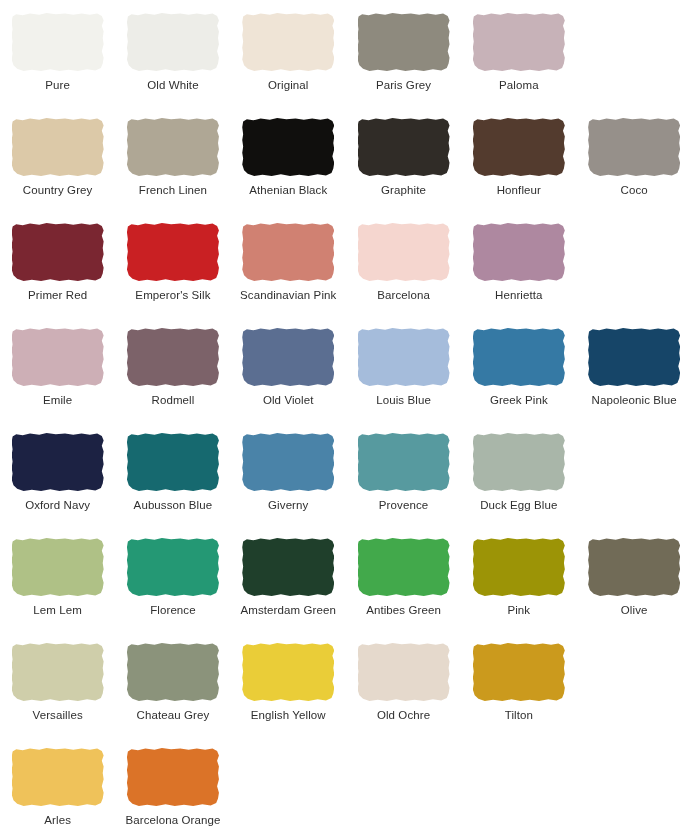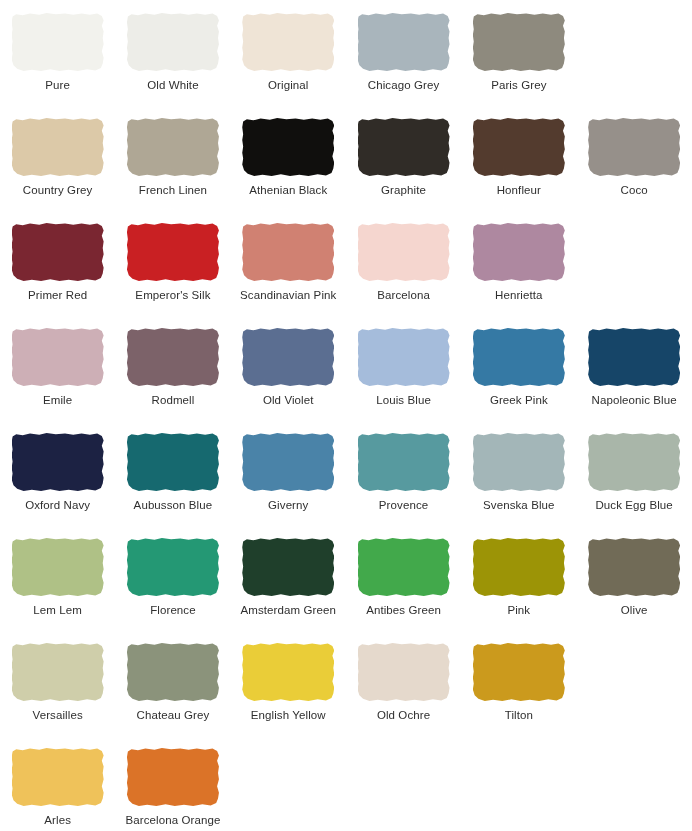--- a/index.html
+++ b/index.html
@@ -77,27 +77,27 @@
       </div>
       <div class="swatch-cell">
         <div class="swatch-paint" style="background-color: rgb(237, 237, 232);"></div>
         <div class="swatch-label">Old White</div>
       </div>
       <div class="swatch-cell">
         <div class="swatch-paint" style="background-color: rgb(239, 228, 214);"></div>
         <div class="swatch-label">Original</div>
       </div>
       <div class="swatch-cell">
-        <div class="swatch-paint" style="background-color: rgb(169, 181, 188);"></div>
-        <div class="swatch-label">Chicago Grey</div>
-      </div>
-      <div class="swatch-cell">
         <div class="swatch-paint" style="background-color: rgb(142, 138, 126);"></div>
         <div class="swatch-label">Paris Grey</div>
       </div>
+      <div class="swatch-cell">
+        <div class="swatch-paint" style="background-color: rgb(199, 178, 184);"></div>
+        <div class="swatch-label">Paloma</div>
+      </div>
     </div>
     <div class="swatch-row">
       <div class="swatch-cell">
         <div class="swatch-paint" style="background-color: rgb(220, 201, 168);"></div>
         <div class="swatch-label">Country Grey</div>
       </div>
       <div class="swatch-cell">
         <div class="swatch-paint" style="background-color: rgb(175, 167, 149);"></div>
         <div class="swatch-label">French Linen</div>
       </div>
@@ -177,24 +177,20 @@
       </div>
       <div class="swatch-cell">
         <div class="swatch-paint" style="background-color: rgb(74, 131, 168);"></div>
         <div class="swatch-label">Giverny</div>
       </div>
       <div class="swatch-cell">
         <div class="swatch-paint" style="background-color: rgb(87, 154, 159);"></div>
         <div class="swatch-label">Provence</div>
       </div>
       <div class="swatch-cell">
-        <div class="swatch-paint" style="background-color: rgb(163, 182, 184);"></div>
-        <div class="swatch-label">Svenska Blue</div>
-      </div>
-      <div class="swatch-cell">
         <div class="swatch-paint" style="background-color: rgb(169, 182, 169);"></div>
         <div class="swatch-label">Duck Egg Blue</div>
       </div>
     </div>
     <div class="swatch-row">
       <div class="swatch-cell">
         <div class="swatch-paint" style="background-color: rgb(175, 193, 134);"></div>
         <div class="swatch-label">Lem Lem</div>
       </div>
       <div class="swatch-cell">

